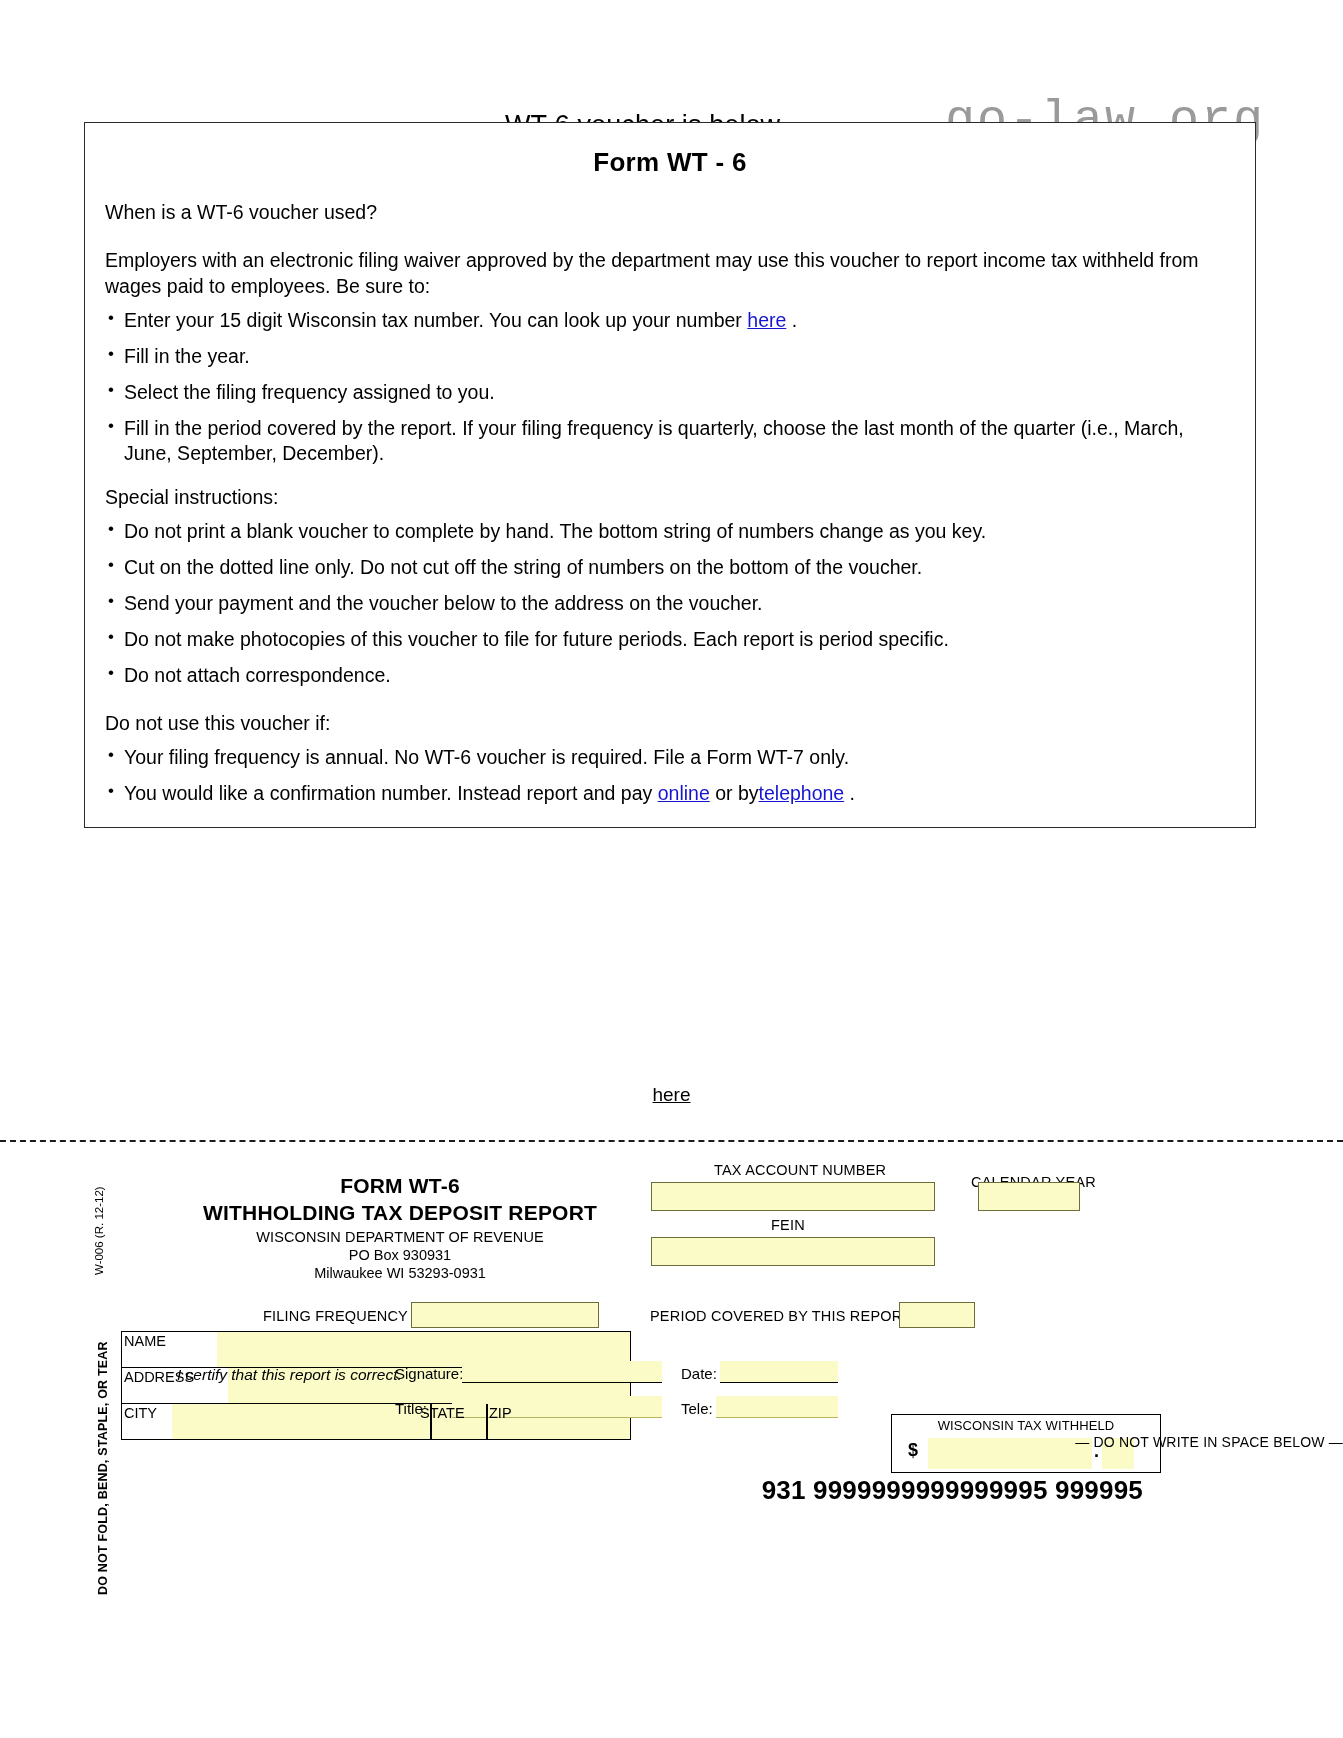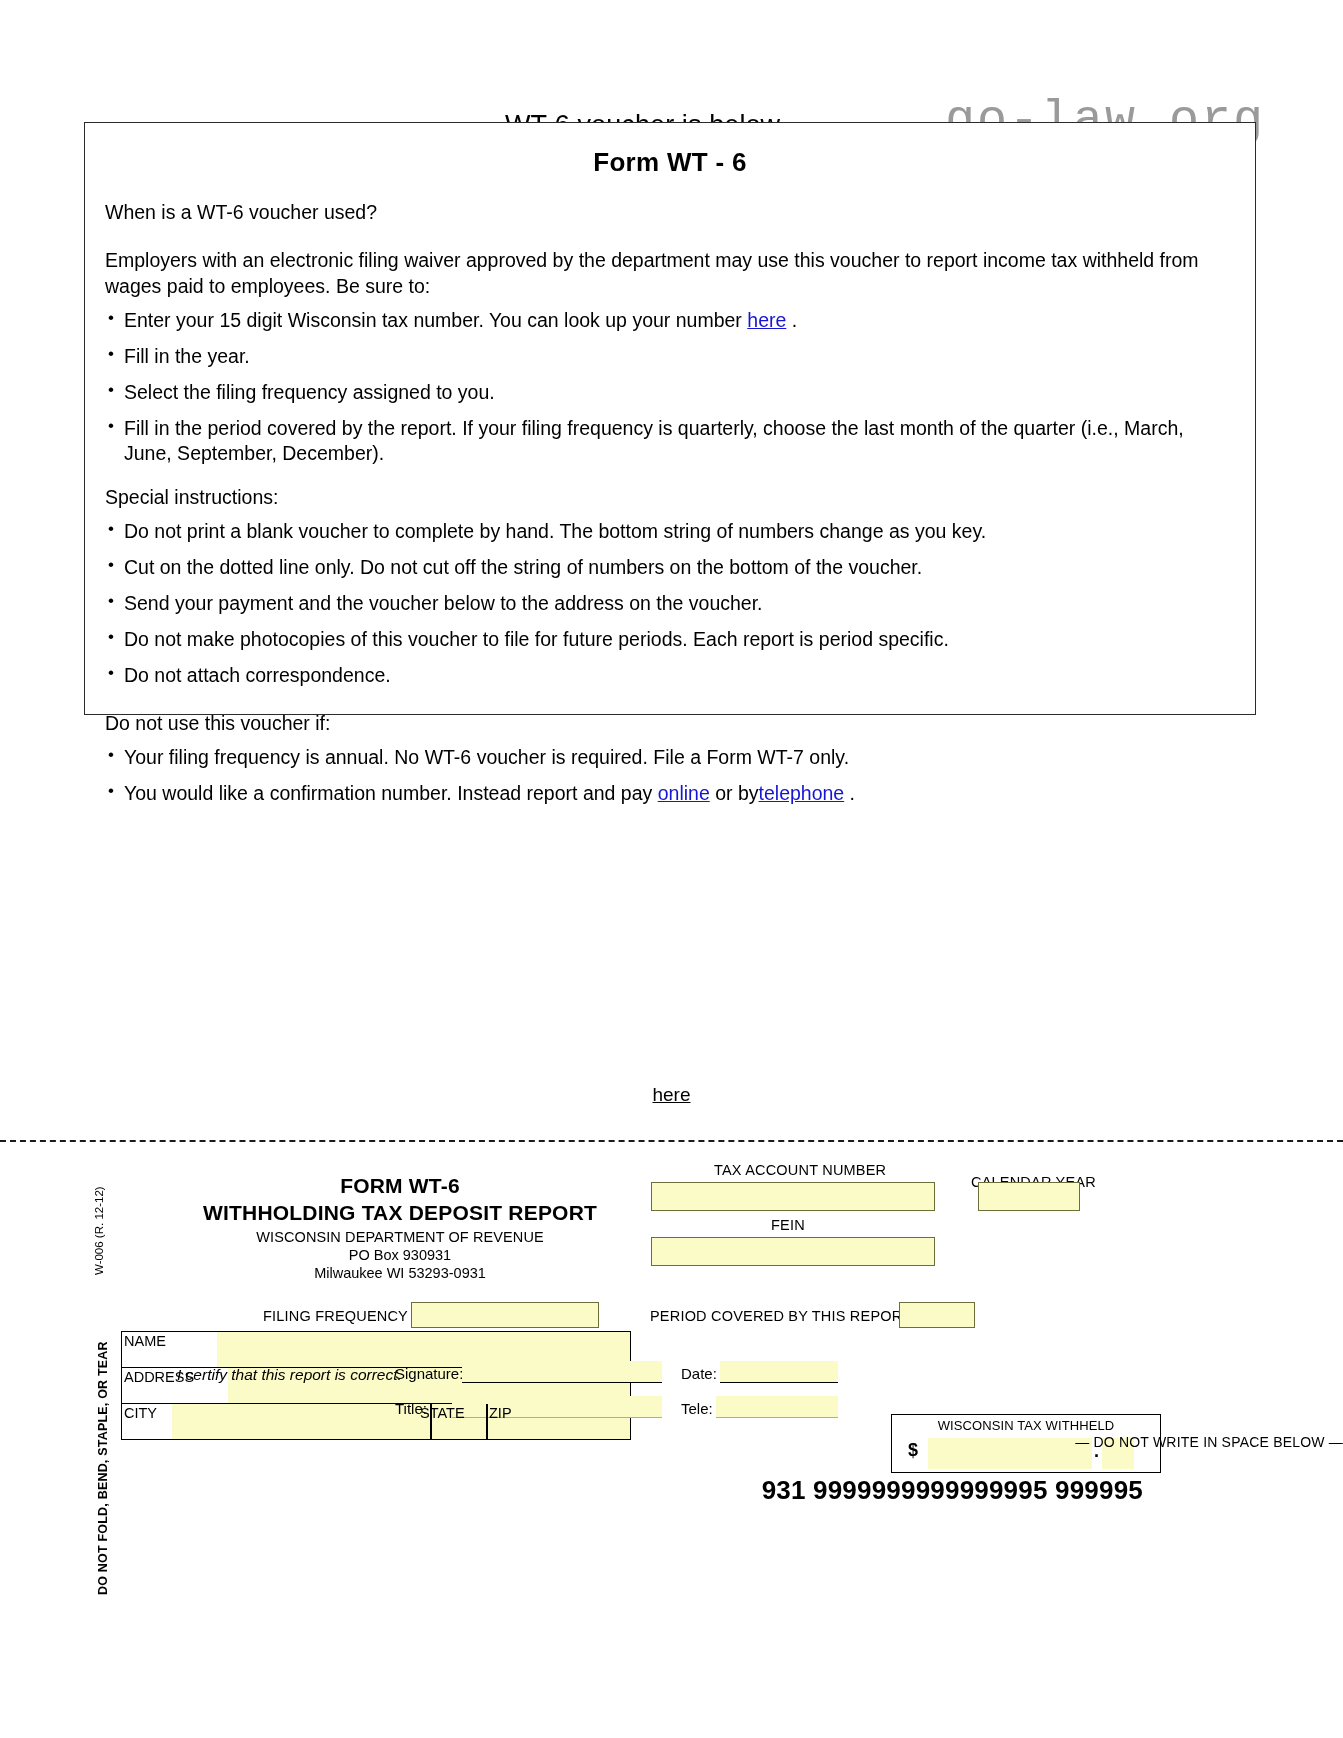--- a/index.html
+++ b/index.html
@@ -42,21 +42,21 @@
     letter-spacing: 2px;
     white-space: nowrap;
   }
 
   
   .instruction-box {
     position: absolute;
     left: 84px;
     top: 122px;
     width: 1172px;
-    height: 593px;
+    height: 706px;
     border: 1.5px solid #2b2b2b;
     box-sizing: border-box;
     background: #ffffff;
   }
   .form-heading {
     text-align: center;
     font-size: 26px;
     font-weight: bold;
     margin-top: 24px;
     letter-spacing: 0.3px;

